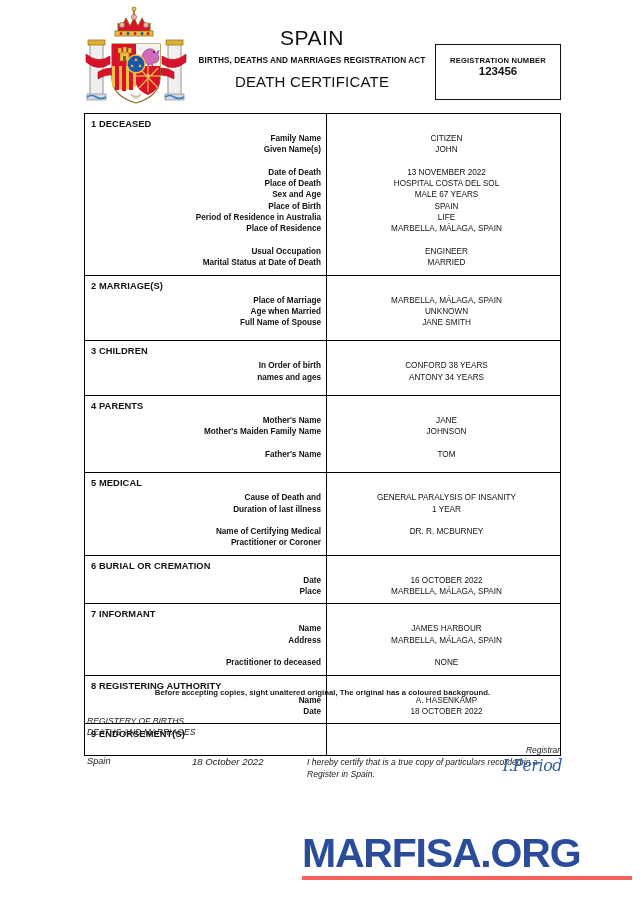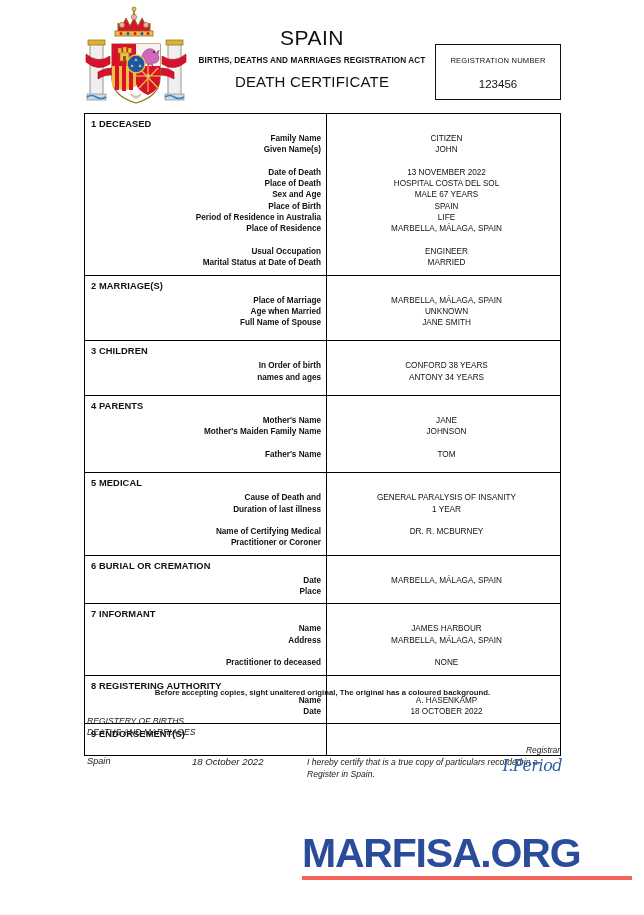--- a/index.html
+++ b/index.html
@@ -29,22 +29,22 @@
     font-size: 8.2px; font-weight: bold; letter-spacing: .1px; color:#111;
     margin-top: 7px;
   }
   .title-sub {
     font-size: 15px; font-weight: 400; color:#111; margin-top: 8px; letter-spacing:.2px;
   }
   .regbox {
     position: absolute; left: 351px; top: 40px; width: 126px; height: 56px;
     border: 1.4px solid #111; text-align: center; background:#fff;
   }
-  .regbox-label { font-size: 7.6px; font-weight: normal; letter-spacing:.2px; margin-top: 11px; color:#111;}
-  .regbox-value { font-size: 11.5px; font-weight: 400; margin-top: 13px; color:#111;}
+  .regbox-label { font-size: 7.6px; font-weight: bold; letter-spacing:.2px; margin-top: 11px; color:#111;}
+  .regbox-value { font-size: 11.5px; font-weight: 700; color:#111;}
 
   
   .cert {
     position: absolute; left: 84px; top: 113px; width: 477px;
     border: 1.4px solid #000; border-bottom: none;
   }
   .sect { display: block; border-bottom: 1.4px solid #000; position: relative; }
   .sect-inner { display: flex; width: 100%; }
   .col-left { width: 242px; flex: 0 0 242px; border-right: 1.2px solid #000; padding: 0; position:relative; }
   .col-right { flex: 1 1 auto; padding: 0; }
@@ -353,20 +353,21 @@
           <div class="sect-title">6 BURIAL OR CREMATION</div>
           <div class="labels">
             <div class="pad-title"></div>
             <div class="lbl">Date</div>
             <div class="lbl">Place</div>
           </div>
         </div>
         <div class="col-right">
           <div class="values">
             <div class="pad-title"></div>
+            <div class="val">16 OCTOBER 2022</div>
             <div class="val">MARBELLA, MÁLAGA, SPAIN</div>
           </div>
         </div>
       </div>
     </div>
 
     <div class="sect">
       <div class="sect-inner">
         <div class="col-left">
           <div class="sect-title">7 INFORMANT</div>

